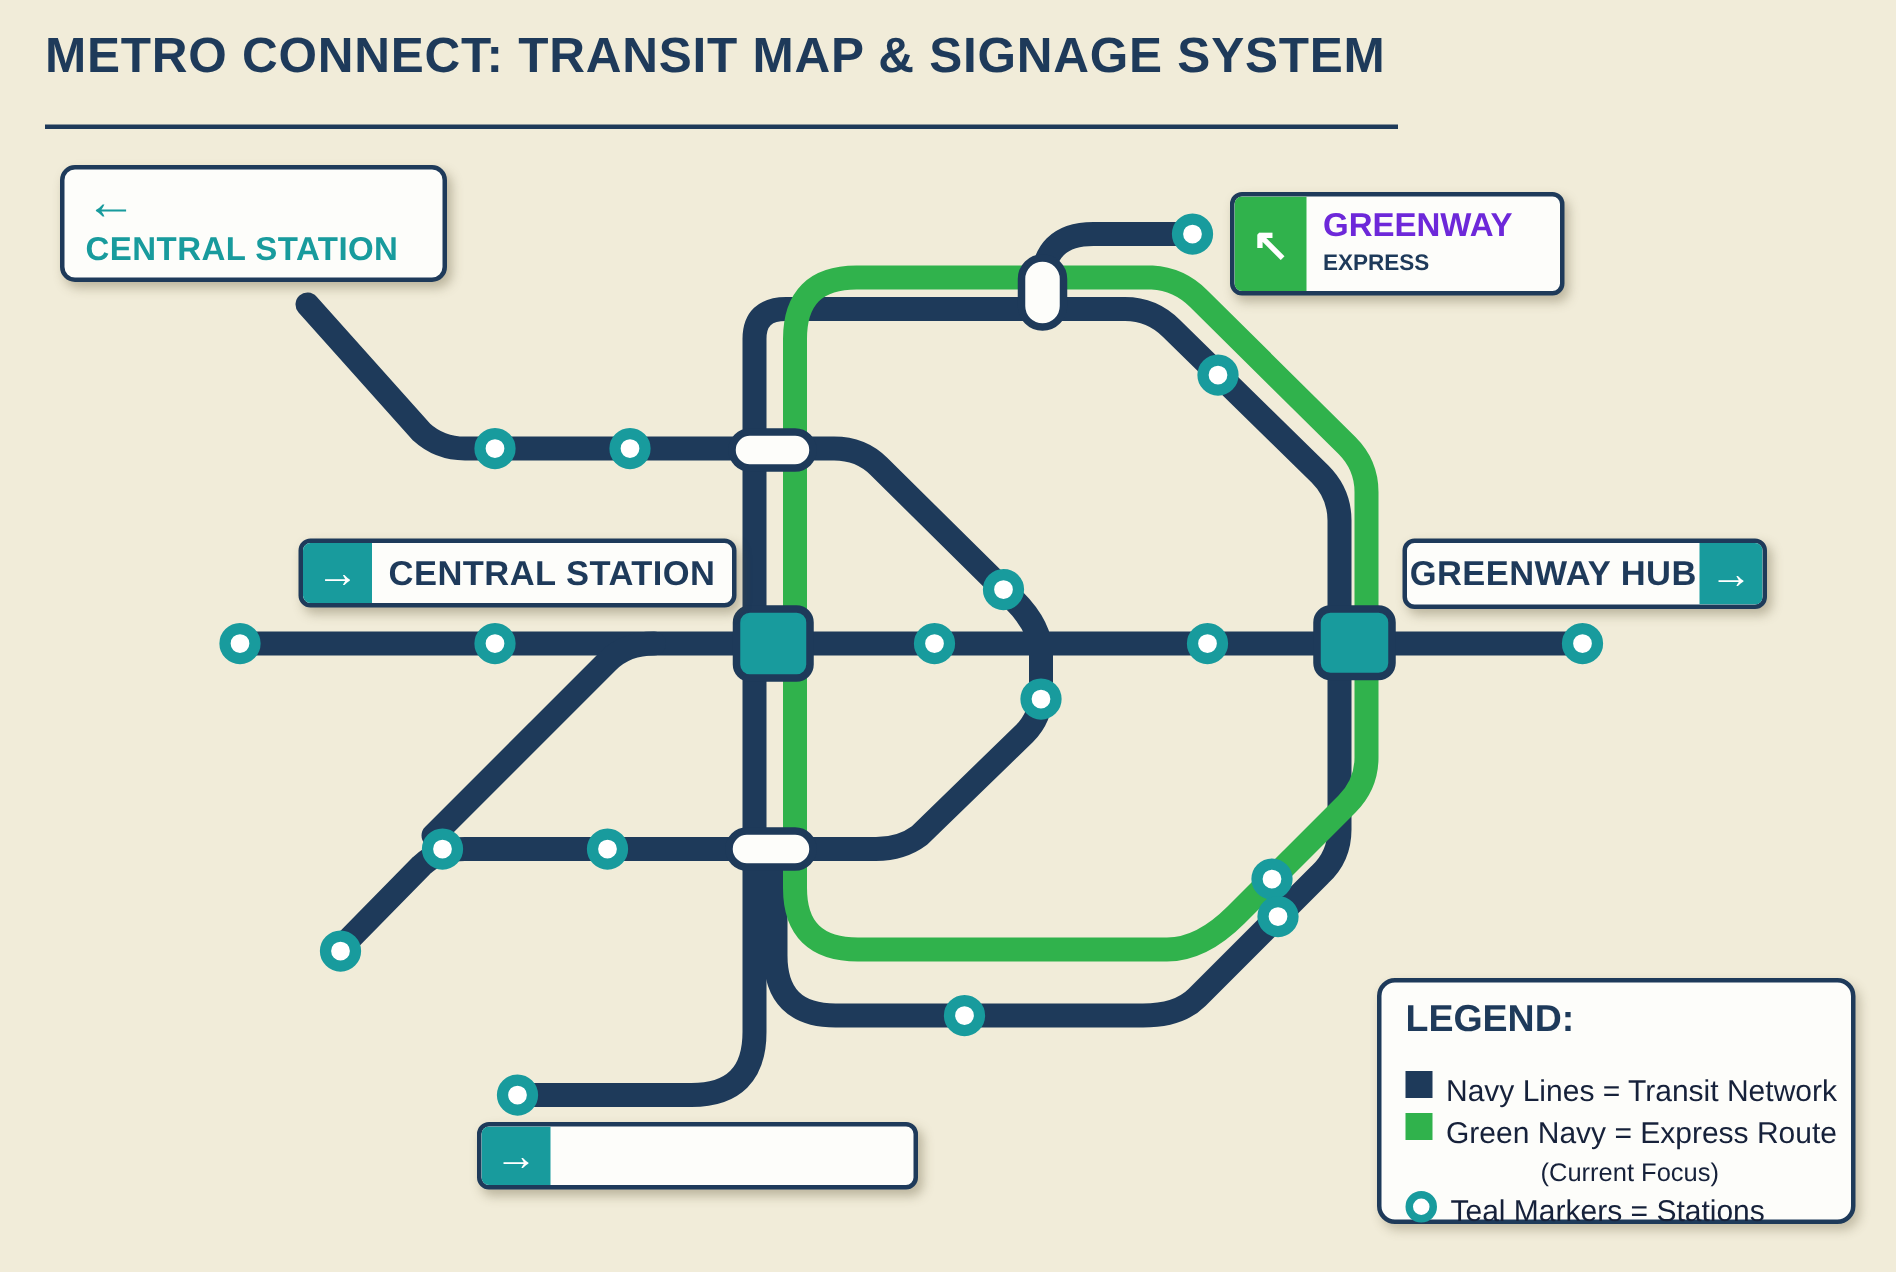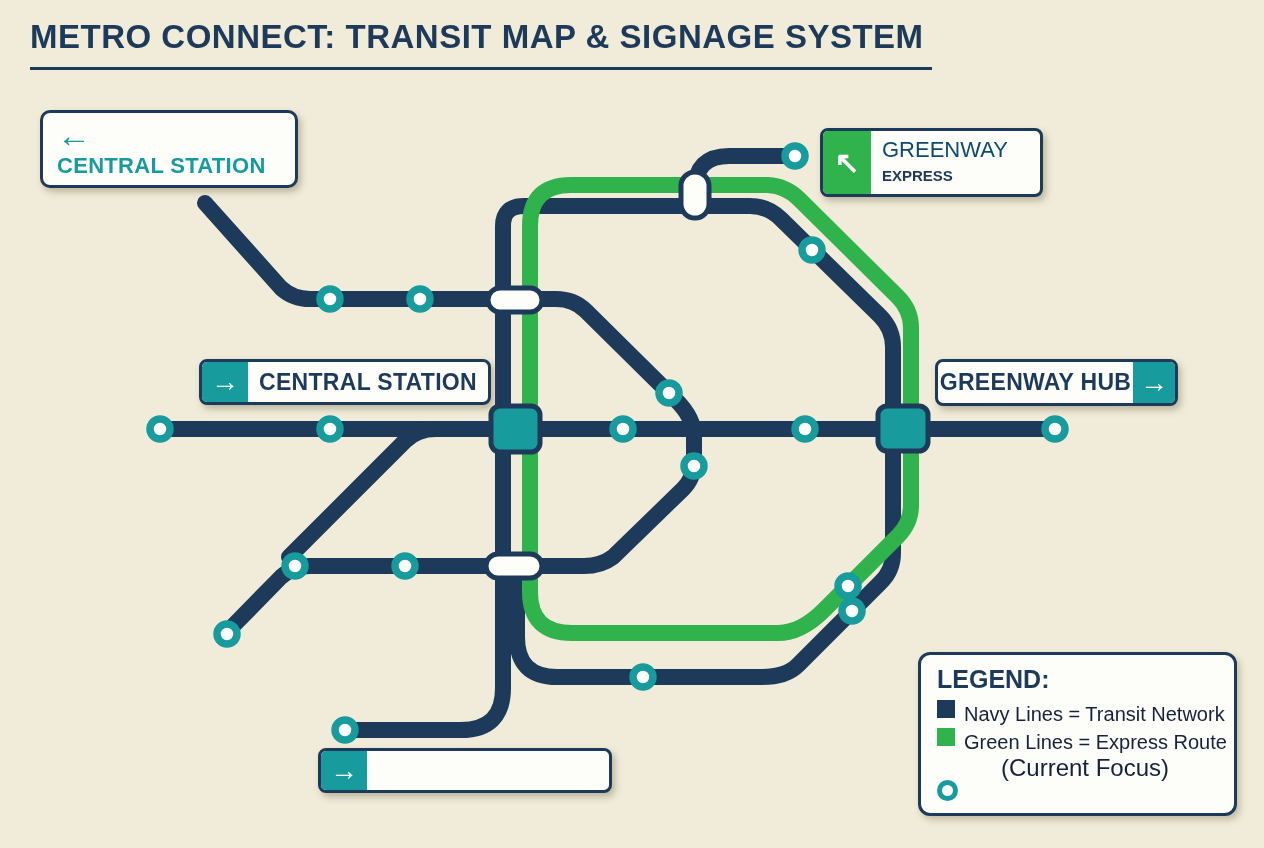--- a/index.html
+++ b/index.html
@@ -1,57 +1,57 @@
 <!DOCTYPE html>
 <html><head>
 <meta charset="utf-8">
 <style>
   html,body{margin:0;padding:0;background:#f1ecd9;}
   .stage{position:relative;width:1264px;height:848px;background:#f1ecd9;overflow:hidden;
          font-family:"Liberation Sans",sans-serif;}
   .page-title{position:absolute;left:30px;top:18px;margin:0;width:902px;
       font-size:33px;font-weight:bold;color:#1e3a5a;letter-spacing:.5px;
-      padding-bottom:11px;border-bottom:3px solid #1e3a5a;white-space:nowrap;}
+      padding-bottom:27px;border-bottom:3px solid #1e3a5a;white-space:nowrap;}
   .map-svg{position:absolute;left:0;top:0;}
 
   
   .sign{position:absolute;background:#fdfdfa;border:3px solid #1e3a5a;border-radius:10px;
         box-shadow:3px 4px 7px rgba(90,80,50,.35);box-sizing:border-box;overflow:hidden;}
   .sign-cn{left:40px;top:110px;width:258px;height:78px;padding:6px 14px;}
   .cn-arrow{color:#189b9d;font-size:34px;font-weight:bold;line-height:32px;}
   .cn-label{color:#189b9d;font-size:22px;font-weight:bold;letter-spacing:.3px;margin-top:2px;white-space:nowrap;}
 
   .sign-gw{left:820px;top:128px;width:223px;height:69px;display:flex;border-radius:8px;}
   .gw-block{width:48px;background:#30b24c;display:flex;align-items:center;justify-content:center;flex:none;}
   .gw-arrow{color:#fff;font-size:30px;font-weight:bold;}
   .gw-text{display:flex;flex-direction:column;justify-content:center;padding-left:11px;}
-  .gw-l1{color:#0c4a6e;font-size:22px;font-weight:normal;line-height:26px;}
+  .gw-l1{color:#6d28d9;font-size:22px;font-weight:bold;line-height:26px;}
   .gw-l2{color:#1e3a5a;font-size:15px;font-weight:bold;line-height:26px;}
 
   .sign-cm{left:199px;top:359px;width:292px;height:46px;display:flex;border-radius:8px;}
   .sign-rf{left:318px;top:748px;width:294px;height:45px;display:flex;border-radius:8px;}
   .teal-block{width:46px;background:#189b9d;display:flex;align-items:center;justify-content:center;flex:none;}
   .teal-block .arr{color:#fff;font-size:28px;font-weight:bold;}
   .mid-label{flex:1;display:flex;align-items:center;justify-content:center;
              color:#1e3a5a;font-size:23px;font-weight:bold;letter-spacing:.3px;white-space:nowrap;}
 
   .sign-eh{left:935px;top:359px;width:243px;height:47px;display:flex;border-radius:8px;}
   .sign-eh .teal-block{width:42px;}
 
   
   .legend{position:absolute;left:918px;top:652px;width:319px;height:164px;background:#fdfdfa;
           border:3px solid #1e3a5a;border-radius:12px;box-sizing:border-box;
           box-shadow:3px 4px 7px rgba(90,80,50,.3);padding:10px 16px;color:#16213a;}
-  .legend-title{font-size:25px;font-weight:bold;color:#1e3a5a;margin-bottom:6px;}
+  .legend-title{font-size:25px;font-weight:bold;color:#1e3a5a;margin-bottom:20px;}
   .legend-item{display:flex;align-items:flex-start;gap:9px;font-size:20px;line-height:28px;white-space:nowrap;}
   .chip{width:18px;height:18px;flex:none;display:inline-block;}
   .chip-navy{background:#1e3a5a;}
   .chip-green{background:#30b24c;}
   .chip-teal{width:11px;height:11px;border:5px solid #189b9d;border-radius:50%;background:#fff;}
-  .legend-sub{font-size:24px;line-height:24px;margin-left:64px;white-space:nowrap;}
+  .legend-sub{font-size:17px;line-height:24px;margin-left:90px;white-space:nowrap;}
 </style>
 </head>
 <body>
 
 <div class="stage">
 
   <h1 class="page-title">METRO CONNECT: TRANSIT MAP &amp; SIGNAGE SYSTEM</h1>
 
   <svg class="map-svg" width="1264" height="848" viewBox="0 0 1264 848">
       <path d="M 205,203 L 281,288 Q 293,299 310,299 L 556,299 Q 574,299 586,311 L 676,400 Q 694,418 694,436 L 694,462 Q 694,478 683,489 L 613,557 Q 601,566 584,566 L 310,566 Q 293,566 281,577 L 227,632" fill="none" stroke="#1e3a5a" stroke-width="16" stroke-linecap="round" stroke-linejoin="round"></path>
@@ -122,21 +122,22 @@
   </div>
 
   <div class="legend">
     <div class="legend-title">LEGEND:</div>
     <div class="legend-item">
       <span class="chip chip-navy"></span>
       <span>Navy Lines = Transit Network</span>
     </div>
     <div class="legend-item">
       <span class="chip chip-green"></span>
-      <span>Green Lines = Express Route</span>
+      <span>Green Navy = Express Route</span>
     </div>
     <div class="legend-sub">(Current Focus)</div>
     <div class="legend-item">
       <span class="chip chip-teal"></span>
+      <span>Teal Markers = Stations</span>
     </div>
   </div>
 
 </div>
 
 </body></html>

